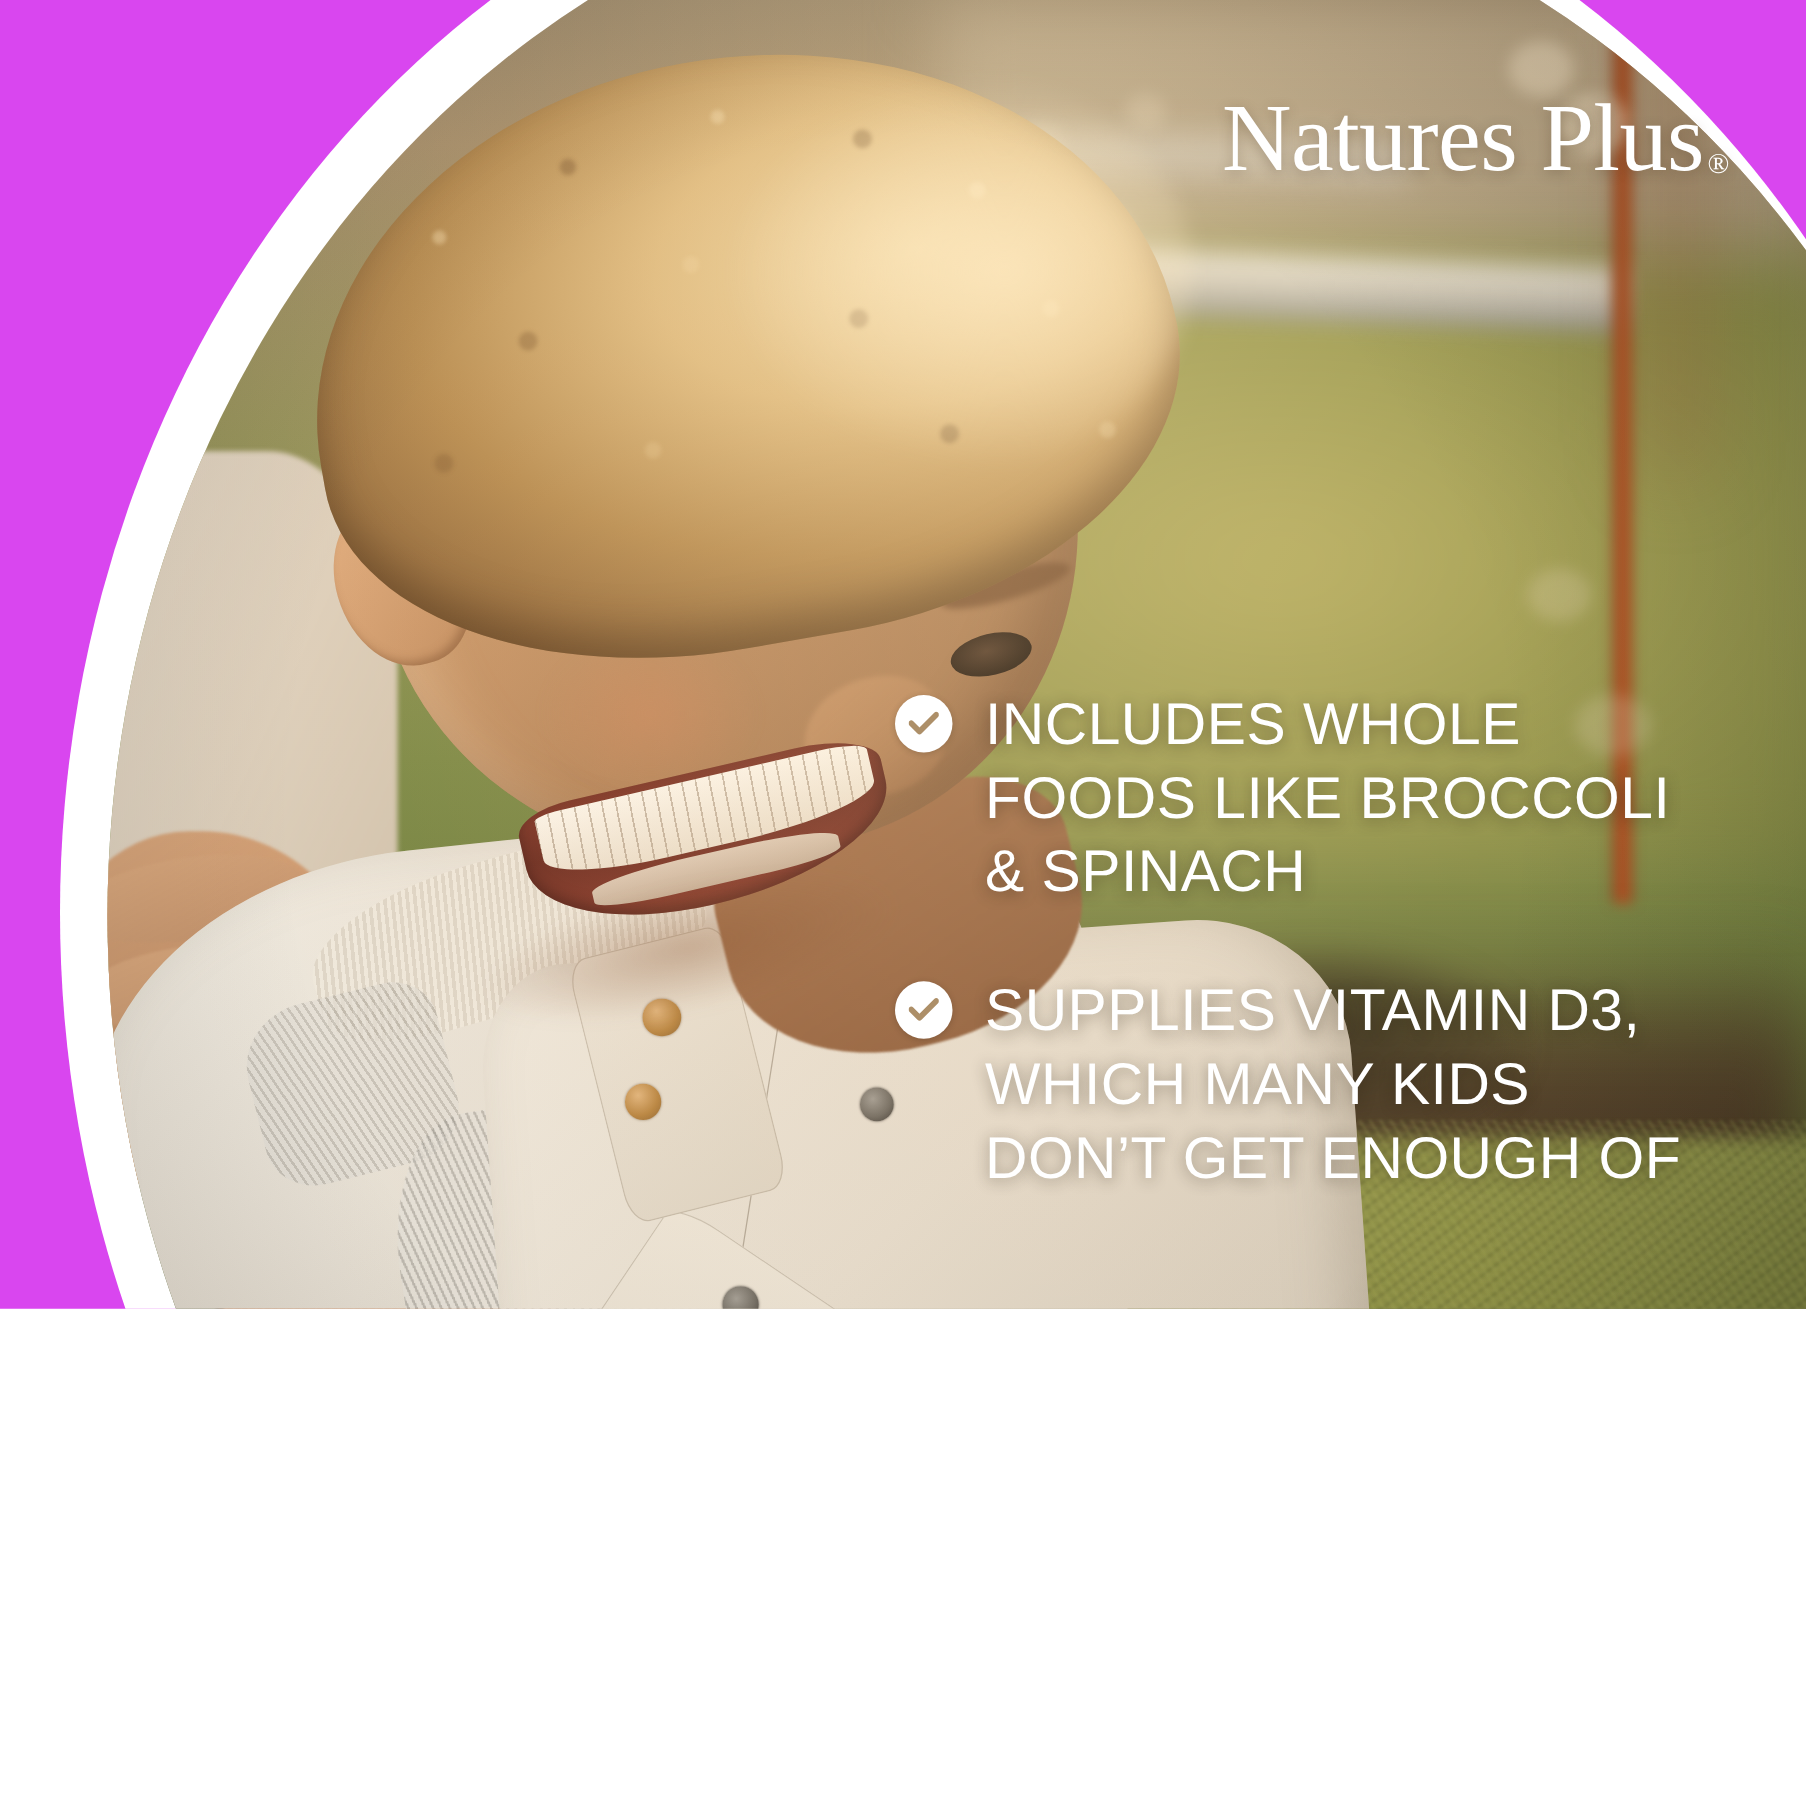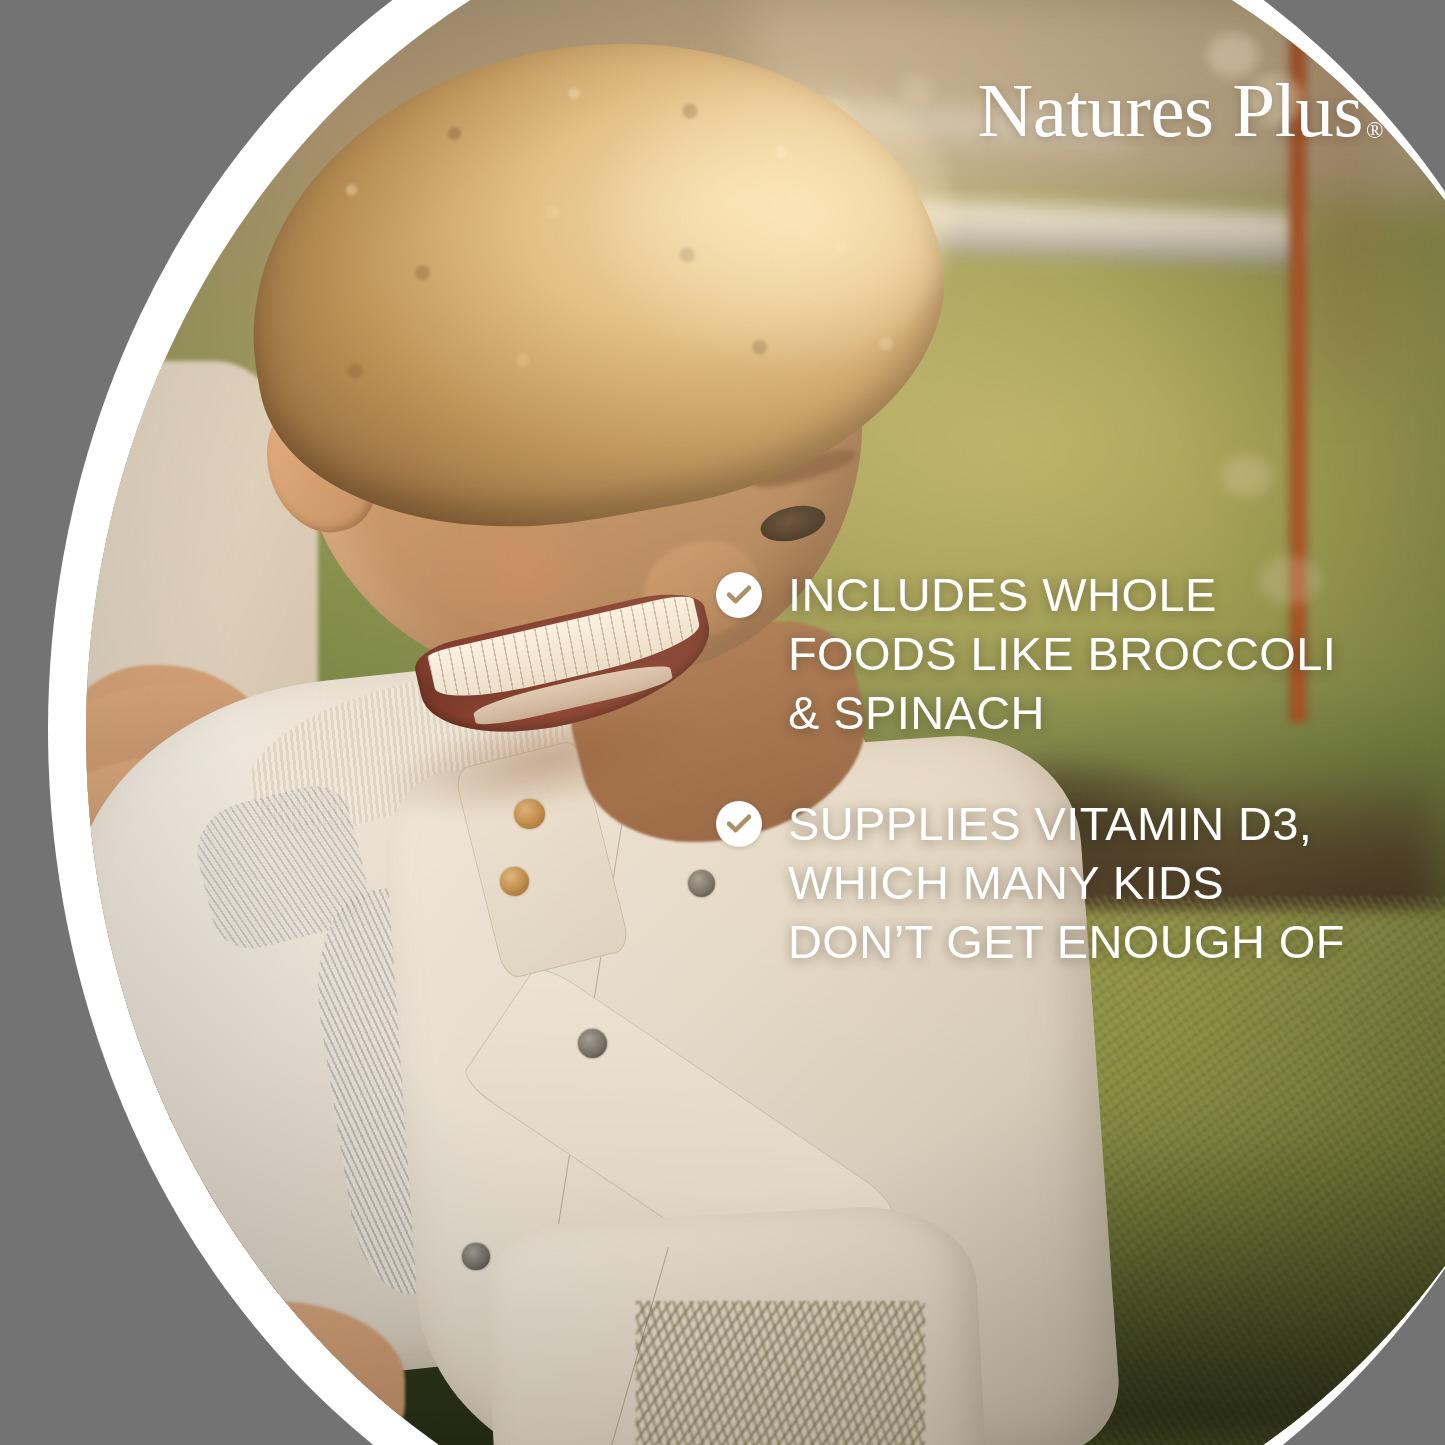--- a/index.html
+++ b/index.html
@@ -2,21 +2,21 @@
 <html><head>
 <meta charset="utf-8">
 <style>
   html,body{margin:0;padding:0;}
   body{
     width:1445px;height:1445px;
     font-family:"Liberation Sans",sans-serif;
     background:#ffffff;
     overflow:hidden;
   }
-  .stage{position:relative;width:1445px;height:1445px;overflow:hidden;background:#737373;}
+  .stage{position:relative;width:1445px;height:1047px;overflow:hidden;background:#d946ef;}
 
   
   .white-band{
     position:absolute;
     left:48px; top:-150px;
     width:1560px; height:1760px;
     border-radius:50% / 50%;
     background:#ffffff;
     z-index:2;
   }
@@ -391,21 +391,20 @@
   .logo .reg{
     font-size:23px;
     vertical-align:-2px;
     margin-left:3px;
   }
 
   .bullets{
     position:absolute;
     left:716px;top:549px;
     width:700px;
-    margin-top:16px;
   }
   .bullet{
     display:flex;
     align-items:flex-start;
     margin-bottom:52px;
   }
   .bullet:last-child{margin-bottom:0;}
   .check{
     flex:0 0 auto;
     width:46px;height:46px;

